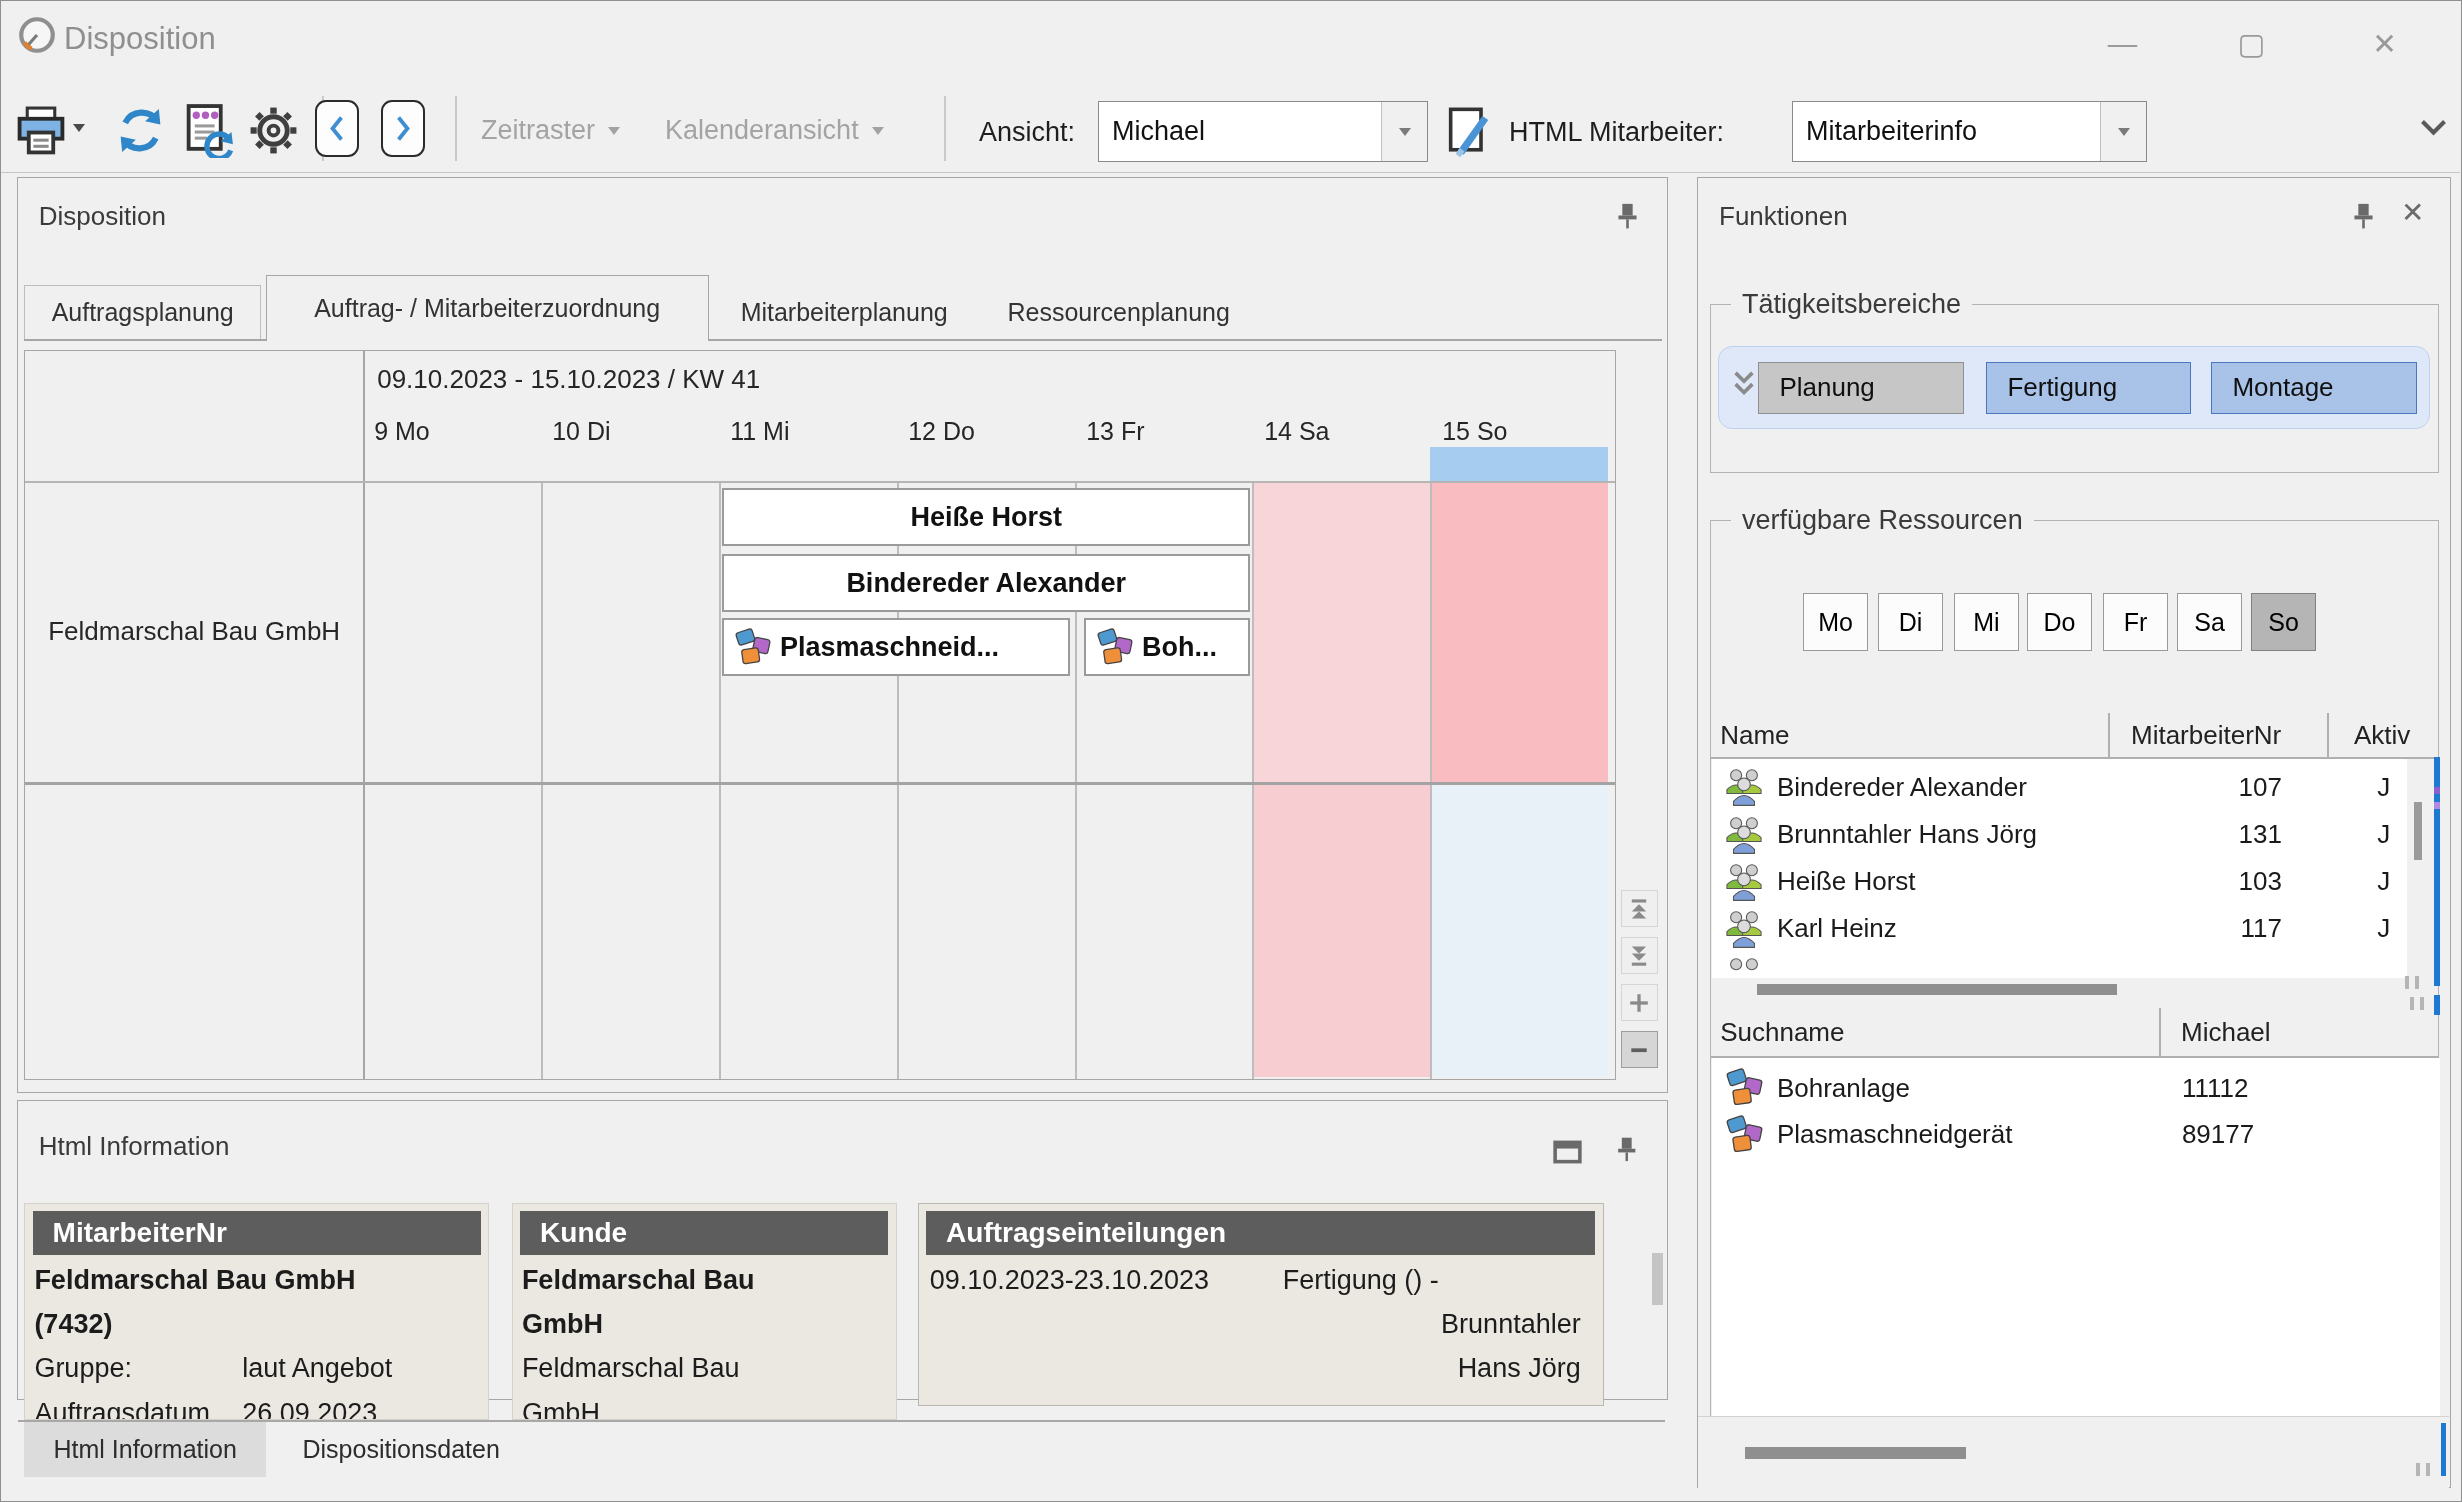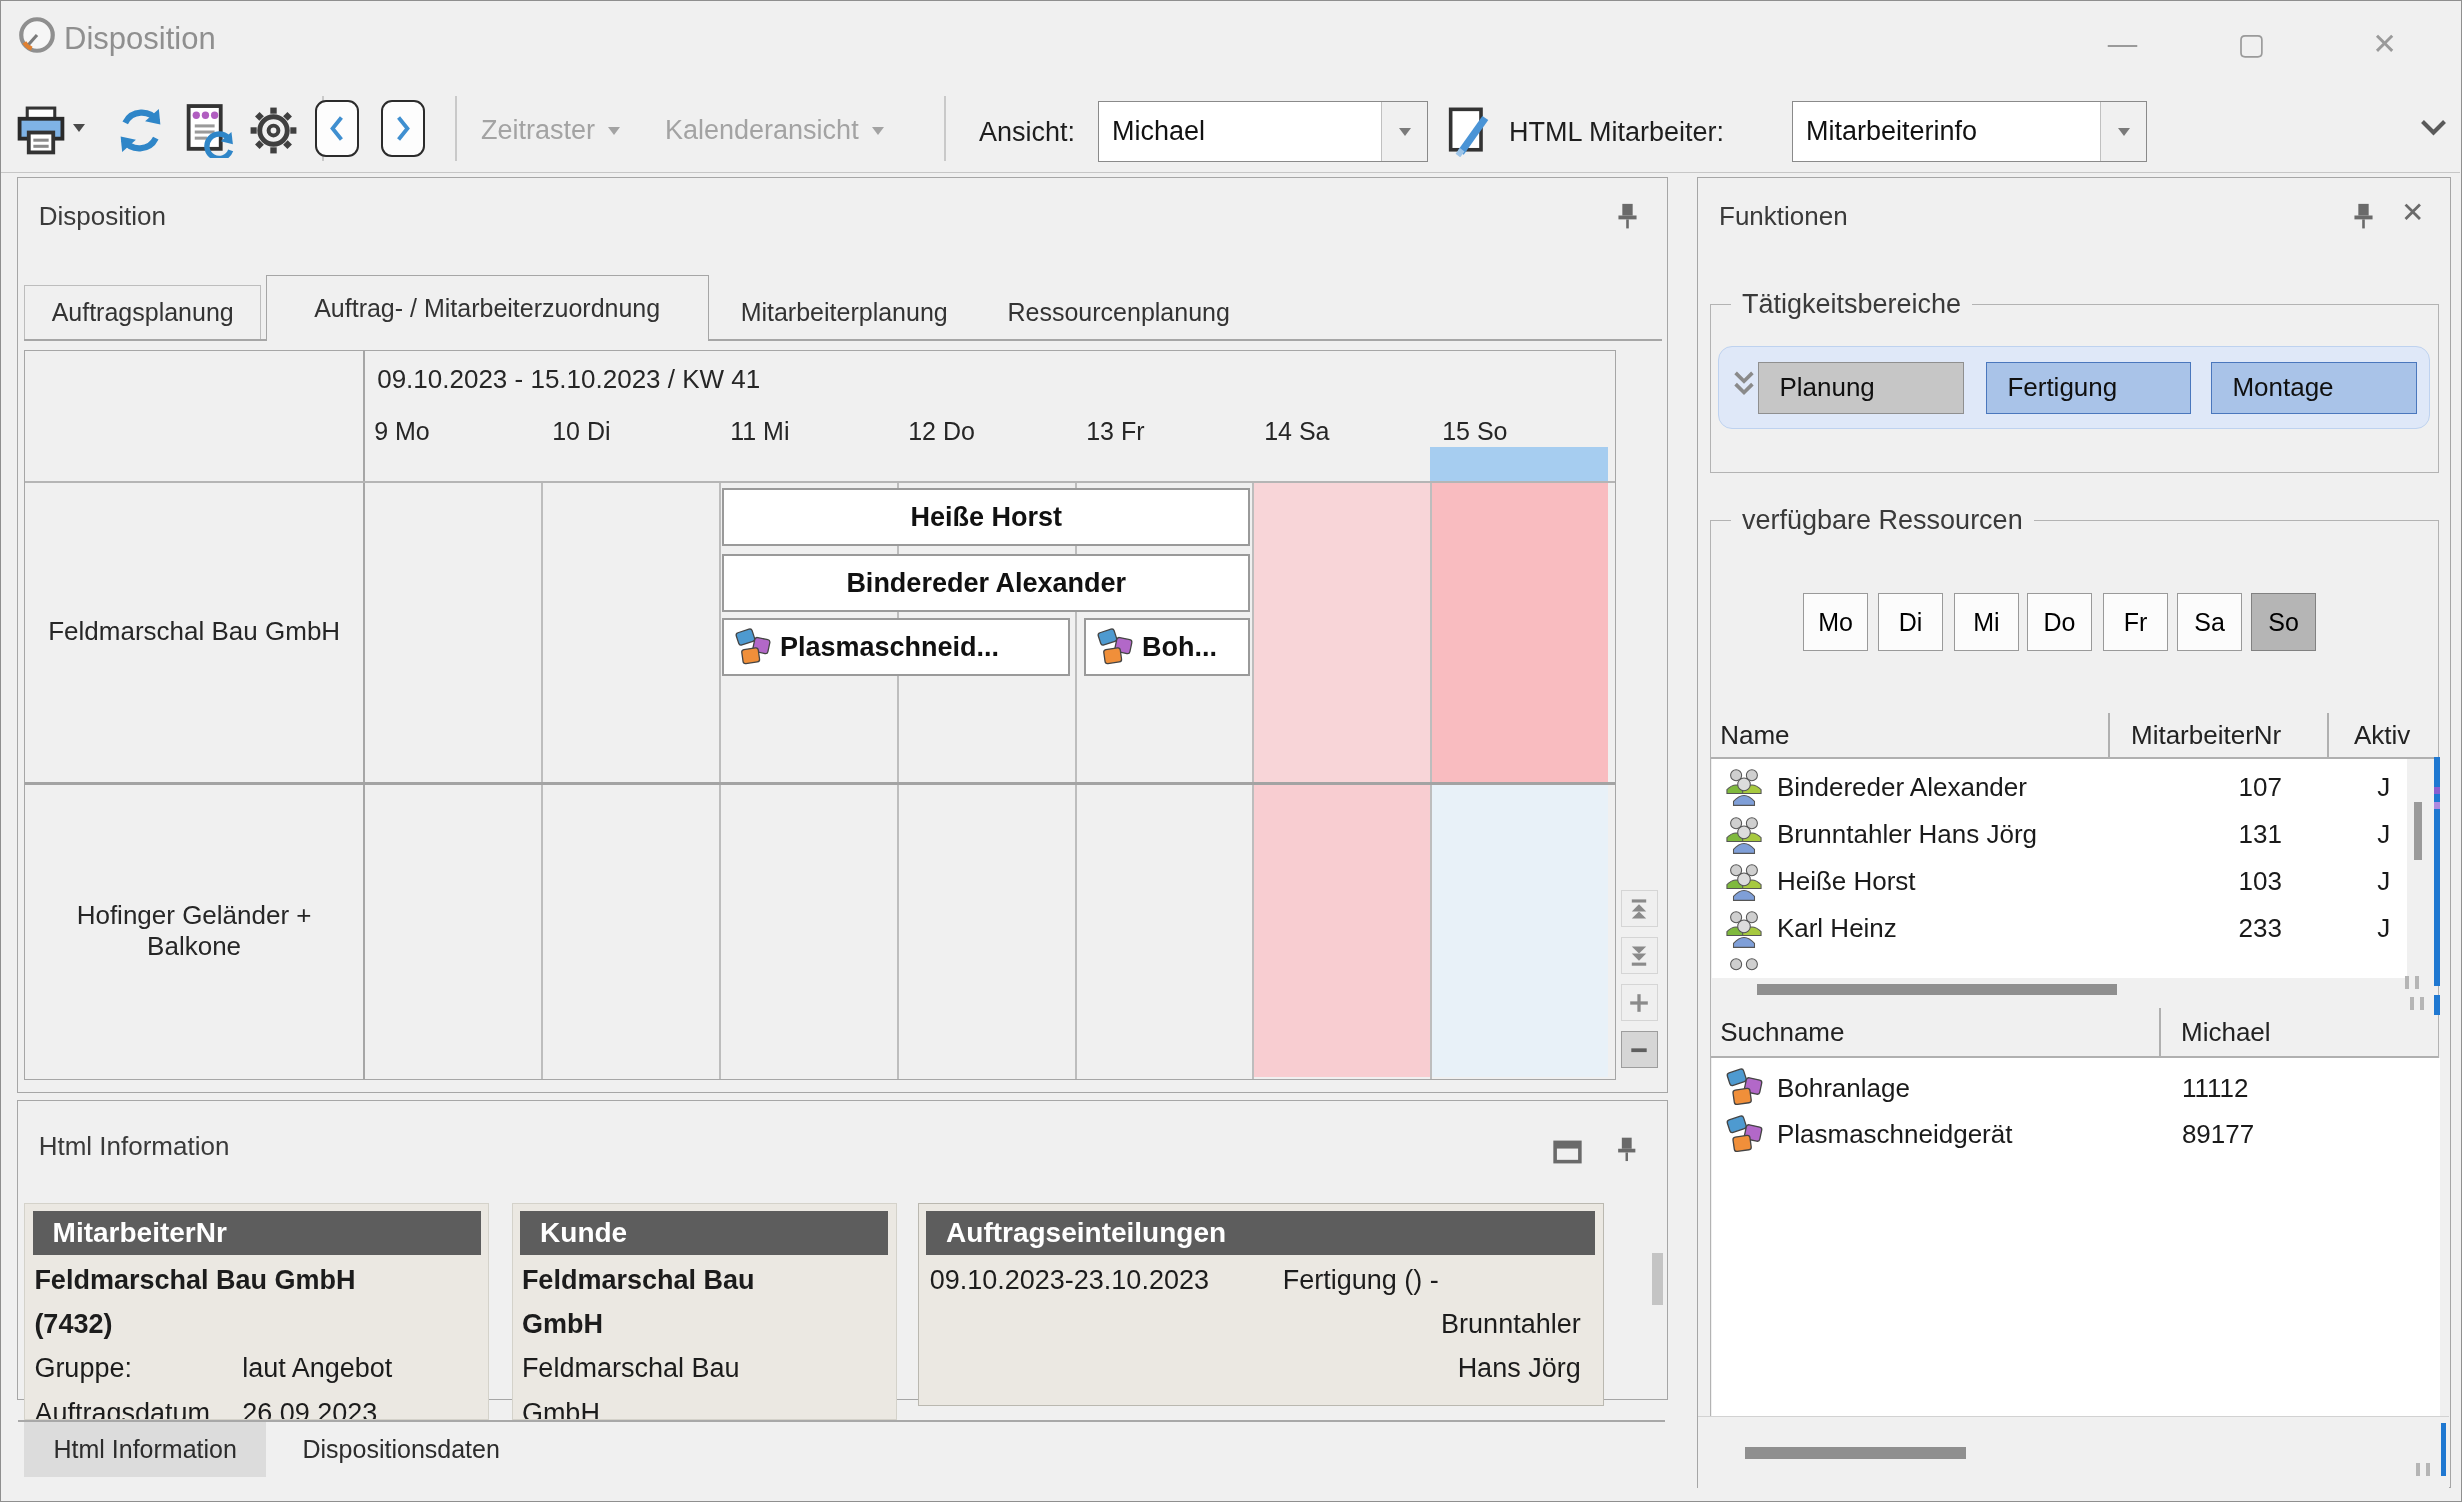--- a/index.html
+++ b/index.html
@@ -270,23 +270,20 @@
       <div class="vline" style="left:872px;top:130px;height:600px;"></div>
       <div class="vline" style="left:1050px;top:130px;height:600px;"></div>
       <div class="vline" style="left:1227px;top:130px;height:600px;"></div>
       <div class="vline" style="left:1405px;top:130px;height:600px;"></div>
       <div class="hline" style="left:0;top:130px;width:1592px;height:1.8px;background:#b5b5b5;"></div>
       <div class="hline" style="left:0;top:431px;width:1592px;"></div>
 
       <div class="rowlabel" style="left:0;top:130px;width:338px;height:301px;">
         <span>Feldmarschal Bau GmbH</span>
       </div>
-      <div class="rowlabel" style="left:18.4px;top:433px;width:301px;height:293px;">
-        <span>Hofinger  Geländer + Balkone</span>
-      </div>
 
       <div class="bar" style="left:697px;top:137px;width:528px;height:58px;">
         <span>Heiße Horst</span>
       </div>
       <div class="bar" style="left:697px;top:203px;width:528px;height:58px;">
         <span>Bindereder Alexander</span>
       </div>
       <div class="bar res" style="left:697px;top:267px;width:348px;height:58px;">
         <span style="margin-right:7.4px;">
           <svg width="41" height="41" viewBox="0 0 32 32">
@@ -524,21 +521,21 @@
                   <circle cx="10" cy="7" r="4.2" fill="#cfcfcf"></circle>
                   <path d="M3 18 q7 -7 14 0 v3 h-14 z" fill="#7fb93e"></path>
                   <circle cx="22" cy="7" r="4.2" fill="#cfcfcf"></circle>
                   <path d="M15 18 q7 -7 14 0 v3 h-14 z" fill="#a7c93f"></path>
                   <circle cx="16" cy="14" r="4.8" fill="#dcdcdc"></circle>
                   <path d="M8 27 q8 -9 16 0 v3 h-16 z" fill="#7f9fd8"></path>
                 </g>
               </svg>
             </span>
           <span class="nm">Karl Heinz</span>
-          <span class="nm" style="left:auto;right:125px;">233</span>
+          <span class="nm" style="left:auto;right:125px;">117</span>
           <span class="nm" style="left:auto;right:16.6px;">J</span>
         </div>
         <div class="lrow" style="top:194px;">
           <span class="icon">
               <svg width="42" height="42" viewBox="0 0 32 32">
                 <g stroke="#555" stroke-width="0.8">
                   <circle cx="10" cy="7" r="4.2" fill="#cfcfcf"></circle>
                   <circle cx="22" cy="7" r="4.2" fill="#cfcfcf"></circle>
                 </g>
               </svg>

